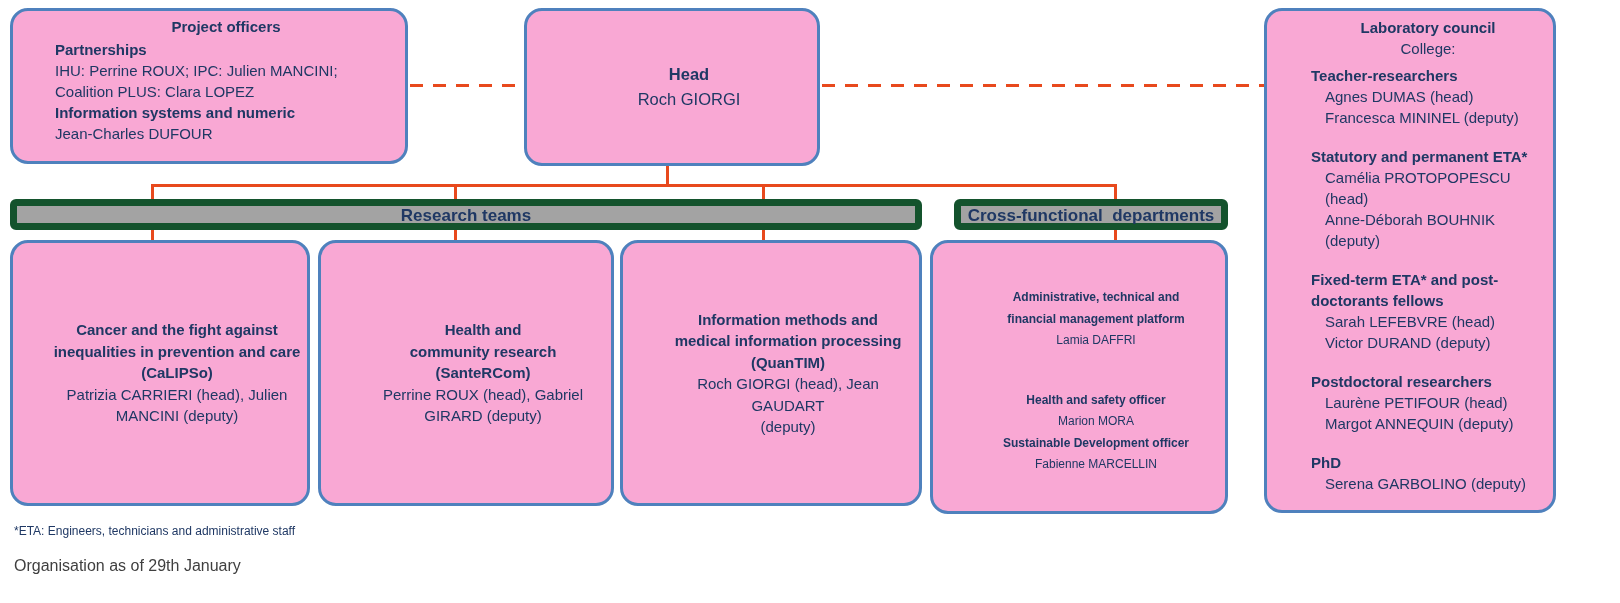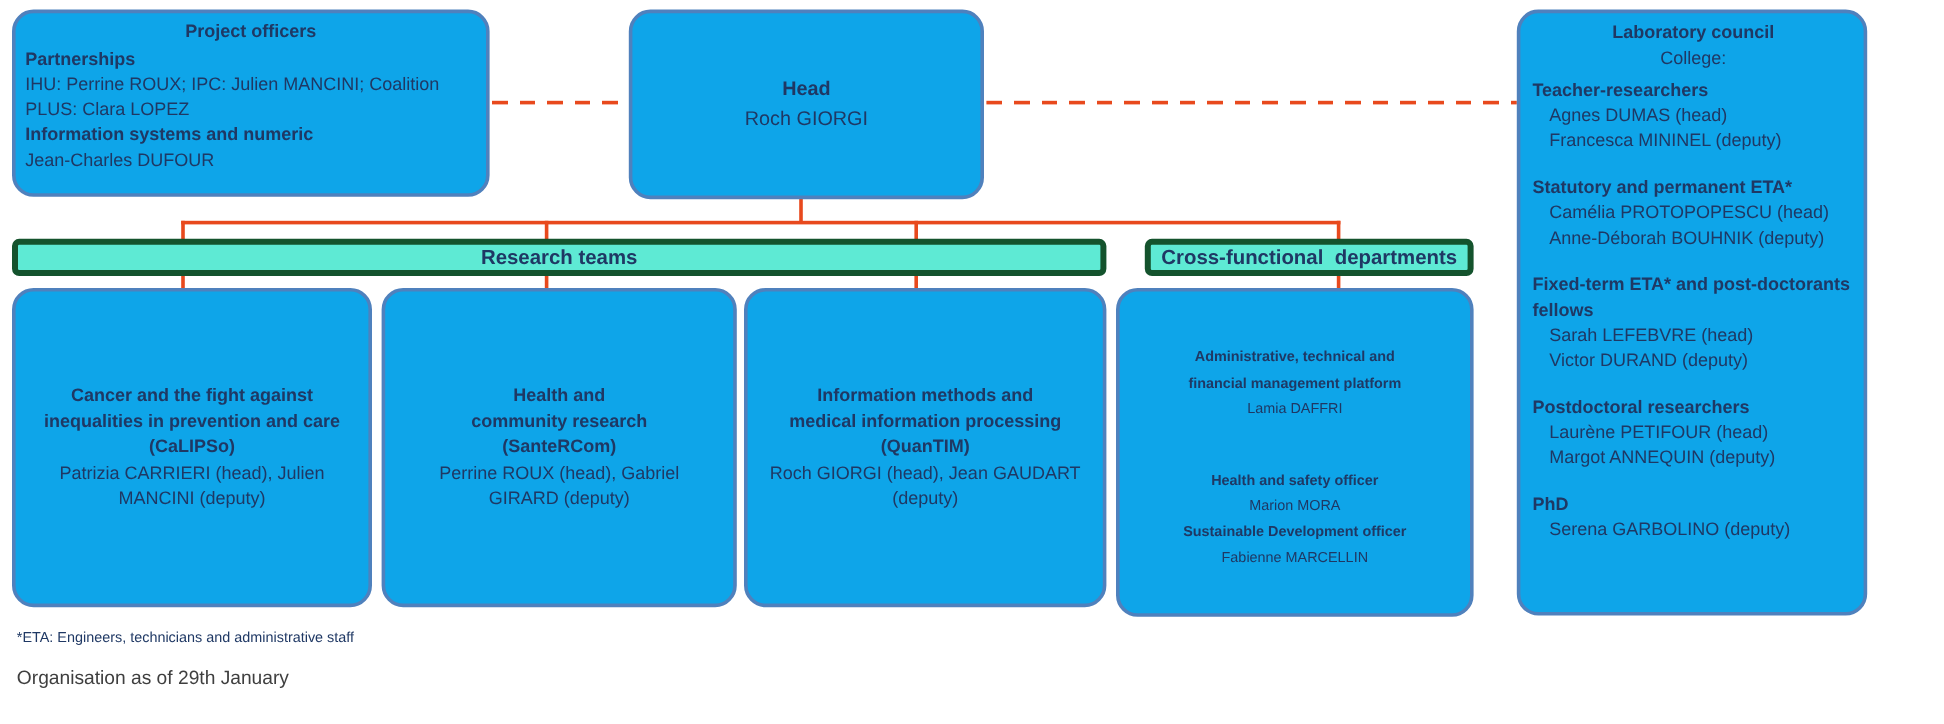--- a/index.html
+++ b/index.html
@@ -2,25 +2,25 @@
 <html><head>
 <meta charset="utf-8">
 <style>
   html,body{margin:0;padding:0;background:#fff;}
   .canvas{
     position:relative;width:1620px;height:603px;background:#fff;
     font-family:"Liberation Sans",sans-serif;color:#1f3864;overflow:hidden;
   }
   .obox{
     position:absolute;border:3px solid #4f81bd;border-radius:18px;
-    background:#0ea5e9;box-sizing:border-box;
+    background:#f9a8d4;box-sizing:border-box;padding-left:34px;
   }
   .bar{
-    position:absolute;border:5px solid #14532d;border-radius:6px;background:#5eead4;
-    box-sizing:border-box;display:flex;align-items:flex-end;justify-content:center;
+    position:absolute;border:7px solid #14532d;border-radius:6px;background:#a3a3a3;
+    box-sizing:border-box;display:flex;align-items:flex-start;justify-content:center;
     font-weight:700;font-size:17px;white-space:pre-wrap;
   }
   .conn{position:absolute;background:#e8491d;}
   .dash{
     position:absolute;height:3px;
     background:repeating-linear-gradient(90deg,#e8491d 0 13px,rgba(0,0,0,0) 13px 23px);
   }
   .b{font-weight:700;}
   .prelines{white-space:pre-line;}
 

